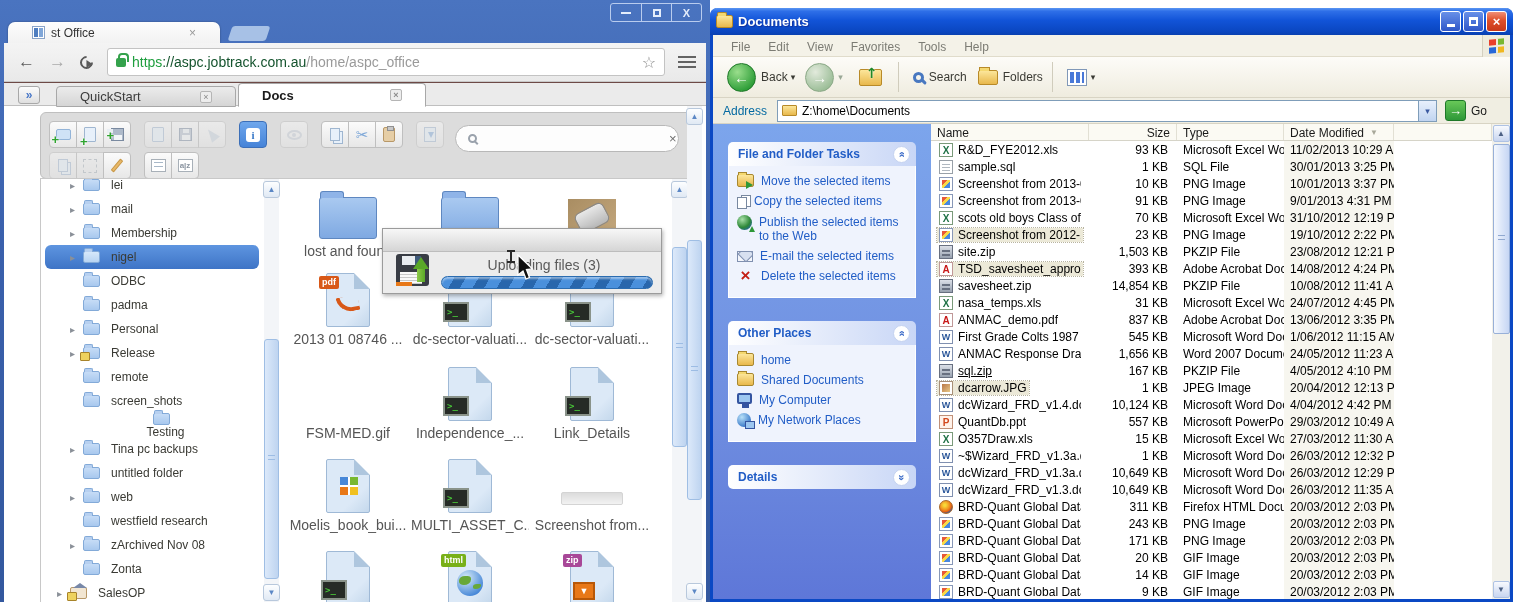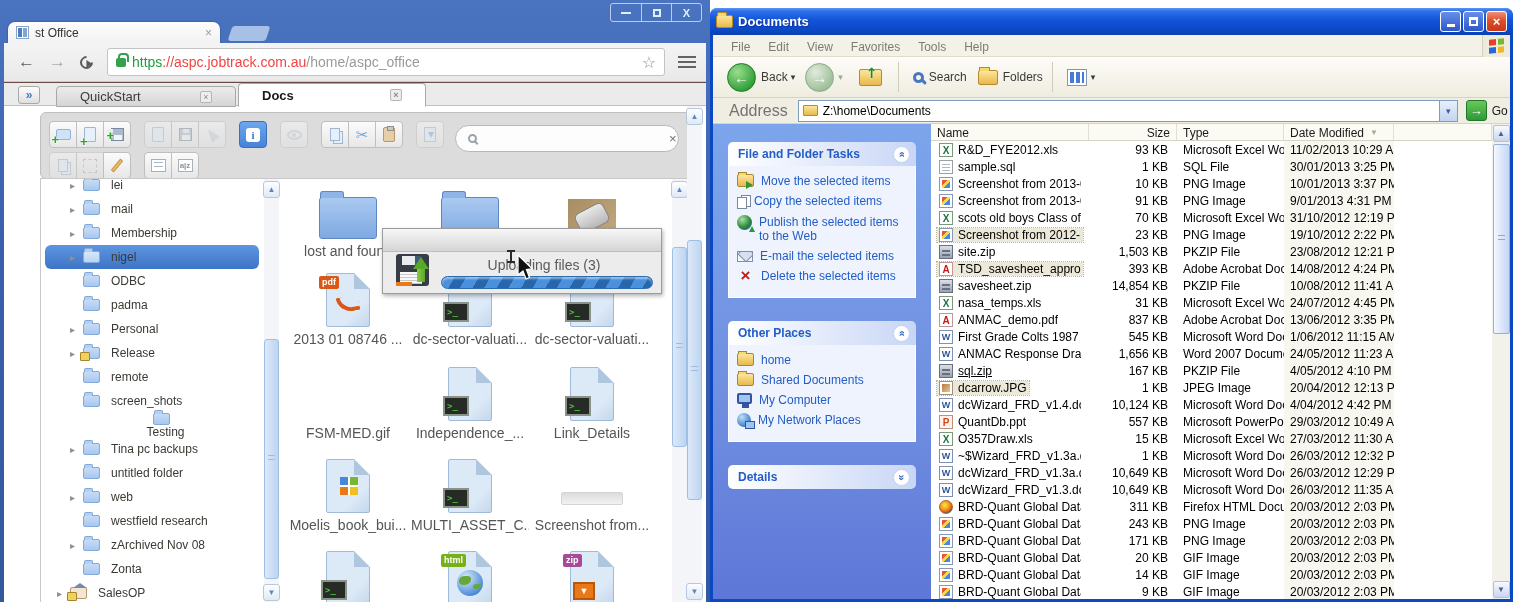--- a/index.html
+++ b/index.html
@@ -6,36 +6,36 @@
 body{font-family:"Liberation Sans",sans-serif;background:#222}
 #stage{position:relative;width:1513px;height:602px;overflow:hidden;background:#fff}
 
 
 #bw{position:absolute;left:0;top:0;width:710px;height:602px;background:linear-gradient(180deg,#4A74C0,#3A60AC 40%,#33589E)}
 .bw-btns{position:absolute;right:8px;top:3px;display:flex;border:1px solid #B9CCEE;border-radius:3px;overflow:hidden}
 .bw-btn{width:30px;height:17px;display:flex;align-items:center;justify-content:center;border-left:1px solid #B9CCEE;color:#E4EDFB;font:bold 11px "Liberation Sans",sans-serif}
 .bw-btn:first-child{border-left:none}
 .bw-btn .minbar{width:10px;height:2px;background:#E4EDFB}
 .bw-btn .maxsq{width:8px;height:8px;border:2px solid #E4EDFB}
-.bw-tab{position:absolute;left:8px;top:22px;width:212px;height:21px;background:linear-gradient(#FDFDFD,#F2F2F2);border-radius:7px 7px 0 0;display:flex;align-items:center;padding:0 8px;box-shadow:0 0 2px rgba(0,0,0,.4)}
+.bw-tab{position:absolute;left:8px;top:22px;width:212px;height:21px;background:linear-gradient(#FDFDFD,#F2F2F2);border-radius:7px 7px 0 0;display:flex;align-items:center;padding:0 24px;box-shadow:0 0 2px rgba(0,0,0,.4)}
 .favicon{width:13px;height:13px;background:#fff;border:1px solid #8AA4C8;margin-right:6px;position:relative;flex:none}
 .favicon::after{content:"";position:absolute;inset:1px;background:linear-gradient(90deg,#4F7EC0 0 4px,#fff 4px 5px,#7FA6D8 5px 9px,#fff 9px 10px,#AFC9E8 10px),linear-gradient(#44699E 0 3px,transparent 3px)}
 .bw-tab .ttl{font-size:12px;color:#333;flex:1}
 .bw-tab .tabx{color:#9A9A9A;font-size:12px;cursor:default}
 .newtab{position:absolute;left:230px;top:26px;width:38px;height:15px;background:#A7C1E6;border-radius:3px;transform:skewX(-18deg)}
 .bw-toolbar{position:absolute;left:4px;right:4px;top:43px;height:39px;background:linear-gradient(#F4F4F4,#E9E9E9);border-bottom:1px solid #C9C9C9;display:flex;align-items:center}
 .navic{font-size:17px;font-weight:bold;color:#5B5B5B;margin-left:14px}
 .navic.dis{color:#ABABAB}
 .reload{width:13px;height:13px;border:2.5px solid #5B5B5B;border-radius:50%;border-top-color:transparent;margin-left:14px;position:relative;transform:rotate(45deg)}
 .reload::after{content:"";position:absolute;right:-4px;top:-3px;border:4px solid transparent;border-bottom:6px solid #5B5B5B;transform:rotate(45deg)}
 .urlbox{margin-left:14px;width:558px;height:28px;background:#fff;border:1px solid #C3C3C3;border-radius:3px;display:flex;align-items:center;padding:0 8px;font-size:14px}
 .lock{width:10px;height:9px;background:#34A24C;border-radius:2px;position:relative;margin-right:6px;flex:none}
 .lock::before{content:"";position:absolute;left:1.5px;top:-5px;width:7px;height:7px;border:2px solid #34A24C;border-radius:4px 4px 0 0;border-bottom:none}
 .urlbox .sch{color:#1E9E3E}
-.urlbox .hst{color:#ef4444}
+.urlbox .hst{color:#14532d}
 .urlbox .pth{color:#9A9A9A;flex:1}
 .urlbox .star{color:#8E8E8E;font-size:16px}
 .menu-ic{width:18px;height:12px;margin-left:13px;background:linear-gradient(#636363 0 2px,transparent 2px 5px,#636363 5px 7px,transparent 7px 10px,#636363 10px 12px)}
 .bw-page{position:absolute;left:4px;right:4px;top:82px;bottom:0;background:#fff}
 .tabstrip{position:absolute;left:0;right:0;top:0;height:24px;background:#EBEBEB;border-top:1px solid #6E4A46;border-bottom:1px solid #BFBFBF}
 .expander{position:absolute;left:14px;top:3px;width:22px;height:18px;background:linear-gradient(#FCFCFC,#DFDFDF);border:1px solid #A8A8A8;border-radius:3px;color:#4A78C8;font:bold 12px/16px "Liberation Sans",sans-serif;text-align:center}
 .apptab{position:absolute;height:21px;top:3px;border:1px solid #A8A8A8;border-radius:4px 4px 0 0;background:linear-gradient(#ECECEC,#D5D5D5);display:flex;align-items:center;padding:0 23px;font-size:13px;color:#3C3C3C}
 .apptab.active{height:24px;top:0;background:#fff;border-bottom-color:#fff;font-weight:bold;color:#1A1A1A}
 .apptab .tx{width:12px;height:12px;border:1px solid #B5B5B5;border-radius:2px;background:#EDEDED;color:#8A8A8A;font-size:9px;line-height:10px;text-align:center;margin-left:auto}
 .app-toolbar{position:absolute;left:36px;top:30px;width:654px;height:67px;background:#DCDCDC;border:1px solid #BFBFBF;border-radius:6px}
@@ -157,21 +157,21 @@
 .upfold{width:23px;height:17px;background:linear-gradient(#FCE69A,#E8B84C);border:1px solid #B88A28;border-radius:2px;position:relative;margin:0 10px 0 6px}
 .upfold::after{content:"↑";position:absolute;left:6px;top:-4px;color:#1E8828;font:bold 14px/14px "DejaVu Sans",sans-serif;text-shadow:0 0 2px #fff}
 .tsep{width:1px;height:30px;background:#D0CCBC;margin:0 6px}
 .searchic{width:11px;height:11px;border:3px solid #4878C0;border-radius:50%;position:relative;margin-left:8px;flex:none}
 .searchic::after{content:"";position:absolute;width:3px;height:7px;background:#4878C0;right:-4px;bottom:-5px;transform:rotate(-45deg);border-radius:2px}
 .foldersic{width:20px;height:15px;background:linear-gradient(#FCE69A,#E8B84C);border:1px solid #B88A28;border-radius:2px;position:relative;margin-left:8px;flex:none}
 .foldersic::before{content:"";position:absolute;left:0;top:-4px;width:9px;height:3px;background:#F4D870;border:1px solid #B88A28;border-bottom:none}
 .viewsic{width:20px;height:17px;background:#fff;border:1px solid #8098B8;margin-left:8px;position:relative;flex:none}
 .viewsic::after{content:"";position:absolute;inset:2px;background:repeating-linear-gradient(90deg,#4878D8 0 4px,transparent 4px 6px)}
 .xp-addr{position:absolute;left:0;right:0;top:90px;height:26px;background:#F0EEE2;border-bottom:1px solid #D8D4C4;display:flex;align-items:center}
-.xp-addr .al{font-size:16px;color:#737373;margin-left:16px}
+.xp-addr .al{font-size:12px;color:#0369a1;margin-left:10px}
 .combo{margin-left:10px;width:660px;height:22px;background:#fff;border:1px solid #7F9DB9;display:flex;align-items:center;padding-left:4px}
 .combo .cv{font-size:12px;color:#000;flex:1;margin-left:5px}
 .combo .cf{width:15px;height:11px;background:linear-gradient(#FCE69A,#E8B84C);border:1px solid #B88A28;border-radius:1px;flex:none}
 .combo .dd{width:18px;height:20px;background:linear-gradient(#E8F0FC,#C0D4F0);border-left:1px solid #7F9DB9;color:#3858A0;font-size:9px;line-height:20px;text-align:center;flex:none}
 .gobtn{width:21px;height:21px;margin-left:8px;border-radius:3px;background:linear-gradient(#68C858,#2E9838);border:1px solid #1E7828;color:#fff;font:bold 13px/19px "Liberation Sans",sans-serif;text-align:center;flex:none}
 .gotext{font-size:12px;color:#1A1A1A;margin-left:5px}
 .xp-main{position:absolute;left:0;right:0;top:116px;bottom:0;overflow:hidden}
 .taskpane{position:absolute;left:0;top:0;bottom:0;width:218px;background:linear-gradient(180deg,#7CA5EC,#6F8EE0 60%,#5E77D8);overflow:hidden;padding-top:18px}
 .tpanel{width:188px;margin:0 auto 23px}
 .tpanel .ph{height:24px;background:linear-gradient(90deg,#FFFFFF,#C8D6F6);border-radius:5px 5px 0 0;display:flex;align-items:center;padding:0 6px 0 10px}

